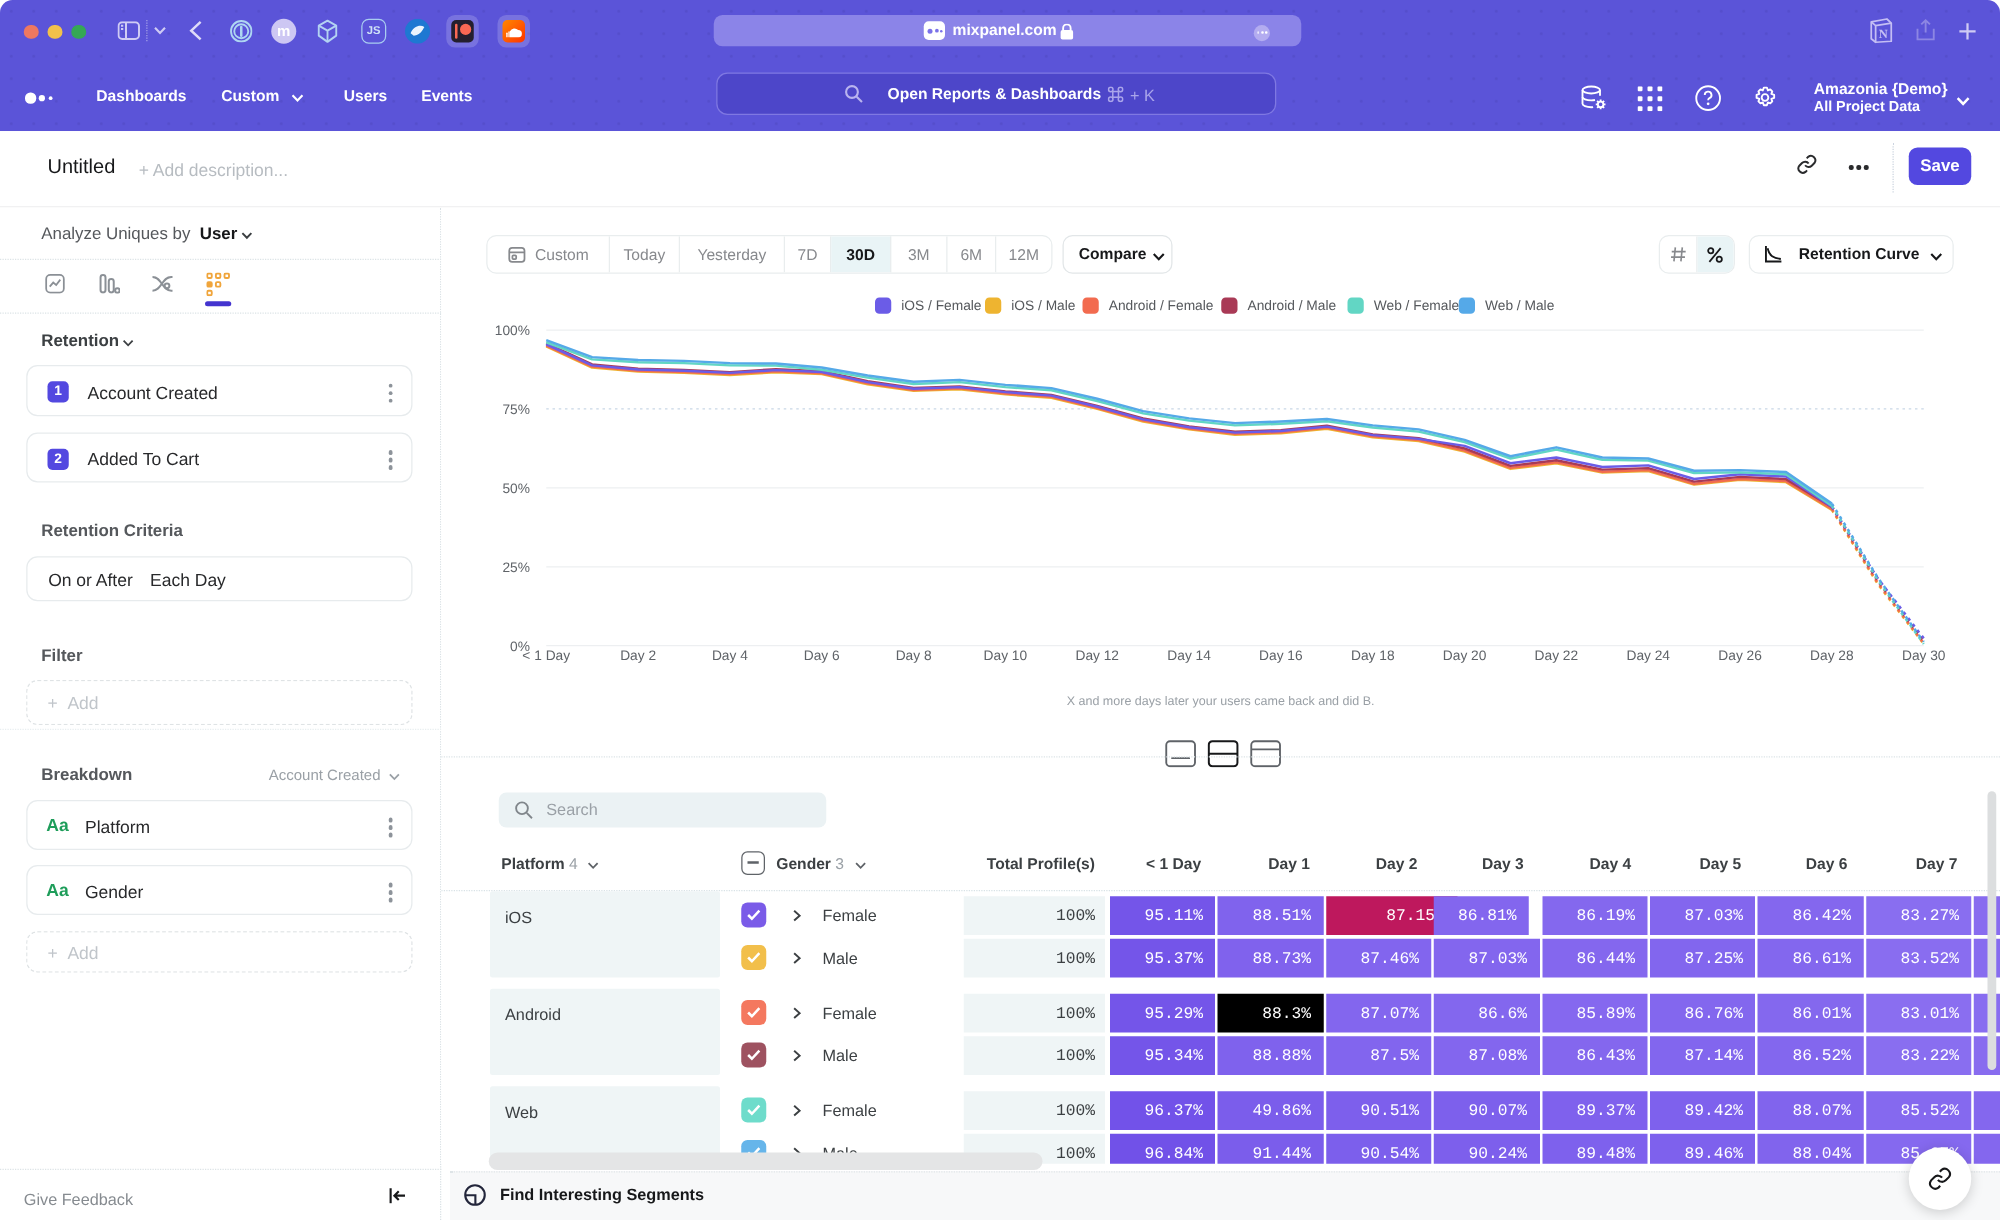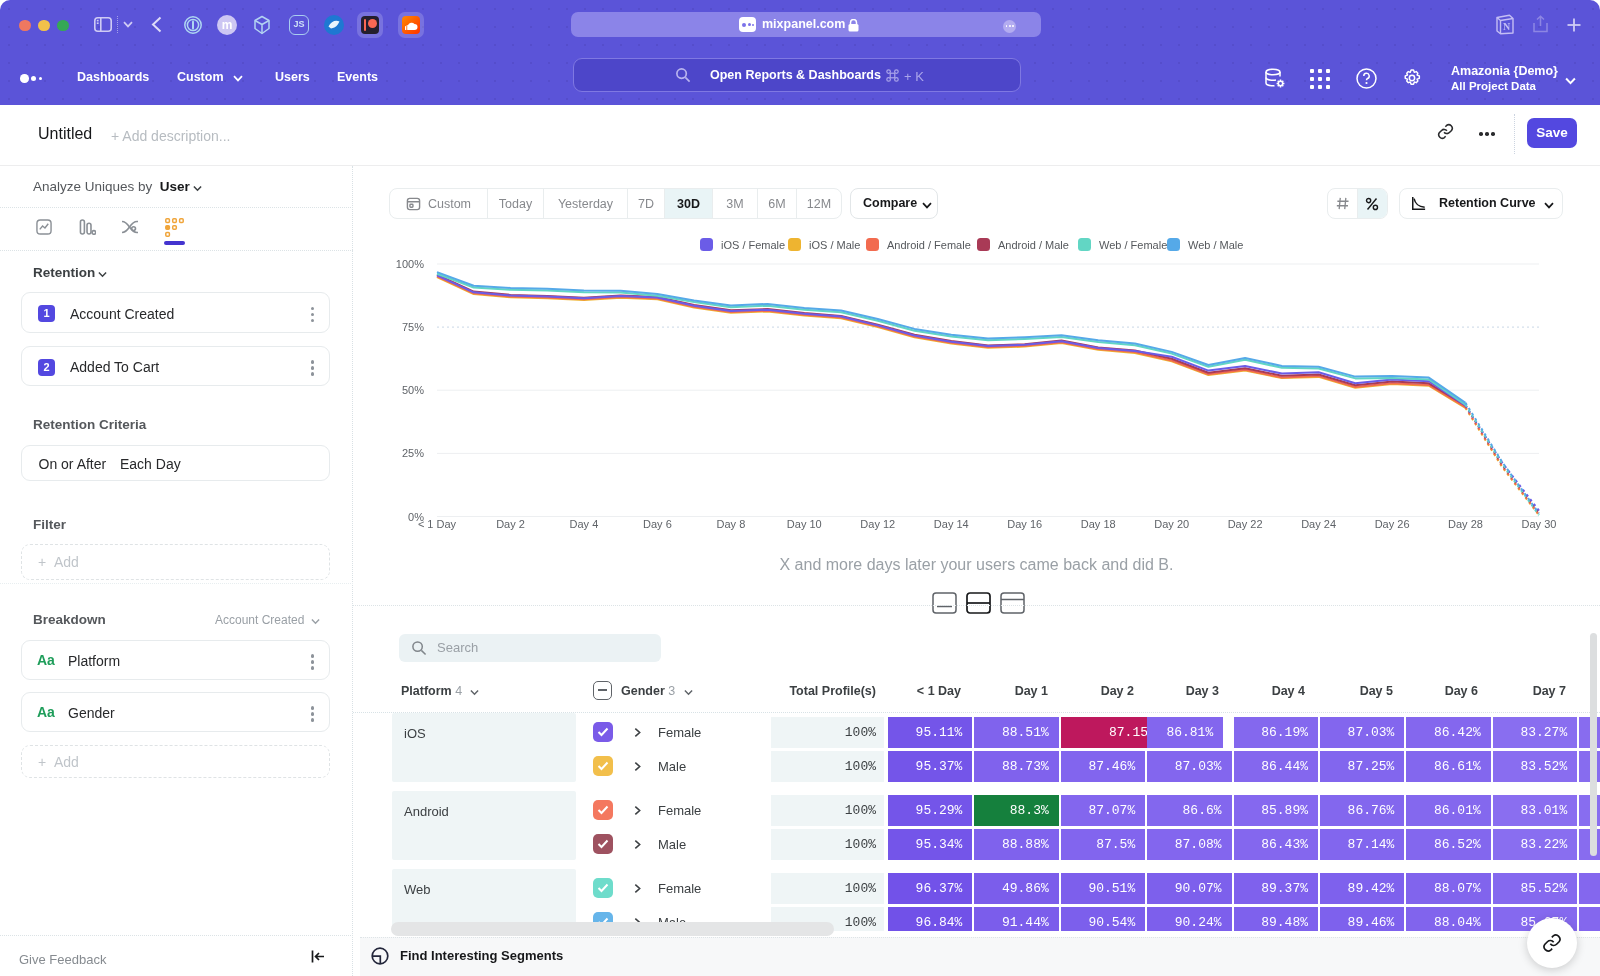--- a/index.html
+++ b/index.html
@@ -367,21 +367,21 @@
 <polyline points="84.0,108.7 120.7,125.6 157.5,128.9 194.2,129.9 230.9,131.7 267.7,129.4 304.4,131.0 341.1,139.0 377.9,144.3 414.6,143.1 451.3,147.1 488.1,149.9 524.8,158.7 561.5,168.8 598.3,175.1 635.0,179.4 671.7,178.2 708.5,174.6 745.2,181.5 781.9,184.5 818.7,192.8 855.4,206.7 892.1,202.2 928.9,209.7 965.6,208.5 1002.3,219.3 1039.1,215.5 1075.8,217.3 1112.5,239.5" fill="none" stroke="#a93a56" stroke-width="2" stroke-linejoin="round"></polyline>
 <polyline points="1112.5,239.5 1149.3,298.9 1186.0,346.8" fill="none" stroke="#a93a56" stroke-width="2" stroke-dasharray="2.5 3.5"></polyline>
 <polyline points="84.0,109.4 120.7,126.3 157.5,129.6 194.2,130.6 230.9,132.3 267.7,130.1 304.4,131.6 341.1,139.7 377.9,145.0 414.6,143.7 451.3,147.7 488.1,150.5 524.8,159.4 561.5,169.5 598.3,175.8 635.0,180.1 671.7,178.8 708.5,175.3 745.2,182.1 781.9,185.1 818.7,190.7 855.4,204.6 892.1,200.0 928.9,207.6 965.6,206.3 1002.3,217.2 1039.1,213.4 1075.8,215.2 1112.5,239.4" fill="none" stroke="#6b5ce7" stroke-width="2" stroke-linejoin="round"></polyline>
 <polyline points="1112.5,239.4 1149.3,296.7 1186.0,344.7" fill="none" stroke="#6b5ce7" stroke-width="2" stroke-dasharray="2.5 3.5"></polyline>
 <polyline points="84.0,107.8 120.7,121.5 157.5,123.8 194.2,124.5 230.9,126.3 267.7,126.5 304.4,129.8 341.1,136.1 377.9,141.2 414.6,139.7 451.3,143.7 488.1,146.2 524.8,154.8 561.5,164.7 598.3,170.5 635.0,174.3 671.7,173.0 708.5,171.0 745.2,176.0 781.9,179.3 818.7,187.6 855.4,200.8 892.1,193.7 928.9,201.8 965.6,202.5 1002.3,212.4 1039.1,211.9 1075.8,213.4 1112.5,238.6" fill="none" stroke="#62d6c4" stroke-width="2" stroke-linejoin="round"></polyline>
 <polyline points="1112.5,238.6 1149.3,298.0 1186.0,349.2" fill="none" stroke="#62d6c4" stroke-width="2" stroke-dasharray="2.5 3.5"></polyline>
 <polyline points="84.0,106.1 120.7,119.7 157.5,122.0 194.2,122.7 230.9,124.5 267.7,124.8 304.4,128.0 341.1,134.4 377.9,139.4 414.6,137.9 451.3,141.9 488.1,144.5 524.8,153.0 561.5,162.9 598.3,168.7 635.0,172.5 671.7,171.2 708.5,169.2 745.2,174.3 781.9,177.5 818.7,185.9 855.4,199.0 892.1,191.9 928.9,200.0 965.6,200.8 1002.3,210.6 1039.1,210.1 1075.8,211.6 1112.5,236.9" fill="none" stroke="#55a9e8" stroke-width="2" stroke-linejoin="round"></polyline>
 <polyline points="1112.5,236.9 1149.3,296.2 1186.0,347.5" fill="none" stroke="#55a9e8" stroke-width="2" stroke-dasharray="2.5 3.5"></polyline>
 </svg>
     </div>
-<div style="position:absolute;left:0;top:390px;width:1247px;text-align:center;font-size:16px;color:#9aa0a6;">X and more days later your users came back and did B.</div>
+<div style="position:absolute;left:0;top:390px;width:1247px;text-align:center;font-size:10px;color:#9aa0a6;">X and more days later your users came back and did B.</div>
 <div style="position:absolute;left:579px;top:426px;display:flex;gap:9px;">
 <svg width="25" height="22" viewBox="0 0 25 22" fill="none" stroke="#5f6368" stroke-width="1.5">
         <rect x="1" y="1" width="23" height="20" rx="3" fill="#fff"></rect>
         <line x1="5" y1="14.5" x2="20" y2="14.5"></line>
       </svg>
 <svg width="25" height="22" viewBox="0 0 25 22" fill="none" stroke="#17181a" stroke-width="1.7">
         <rect x="1" y="1" width="23" height="20" rx="3" fill="#fff"></rect>
         <line x1="1" y1="11" x2="24" y2="11"></line>
       </svg>
 <svg width="25" height="22" viewBox="0 0 25 22" fill="none" stroke="#5f6368" stroke-width="1.5">
@@ -469,21 +469,21 @@
             <path d="M1.5 5 L4.5 8 L10.5 1.5" fill="none" stroke="#fff" stroke-width="2"></path>
           </svg>
         </div>
 <svg style="position:absolute;left:281px;top:639px;" width="7" height="11" viewBox="0 0 8 12" fill="none" stroke="#3c4043" stroke-width="1.8">
           <path d="M1.5 1.5 L6.5 6 L1.5 10.5"></path>
         </svg>
 <div style="position:absolute;left:305px;top:637px;font-size:13px;color:#3c4043;">Female</div>
 <div class="lcell" style="left:418px;top:629px;width:113px;height:31px;"></div>
 <div class="mono" style="position:absolute;left:418px;top:637px;width:105px;text-align:right;font-size:13px;color:#3c4043;">100%</div>
 <div class="pcell" style="left:535.0px;top:629px;width:84.4px;background:rgb(116,85,233);">95.29%</div>
-<div class="pcell" style="left:621.4px;top:629px;width:84.4px;background:#15803d;">88.3%</div>
+<div class="pcell" style="left:621.4px;top:629px;width:84.4px;background:#000000;">88.3%</div>
 <div class="pcell" style="left:707.8px;top:629px;width:84.4px;background:rgb(131,102,238);">87.07%</div>
 <div class="pcell" style="left:794.2px;top:629px;width:84.4px;background:rgb(131,103,238);">86.6%</div>
 <div class="pcell" style="left:880.6px;top:629px;width:84.4px;background:rgb(133,104,239);">85.89%</div>
 <div class="pcell" style="left:967.0px;top:629px;width:84.4px;background:rgb(131,103,238);">86.76%</div>
 <div class="pcell" style="left:1053.4px;top:629px;width:84.4px;background:rgb(132,104,238);">86.01%</div>
 <div class="pcell" style="left:1139.8px;top:629px;width:84.4px;background:rgb(138,110,240);">83.01%</div>
 <div class="pcell" style="left:1226.2px;top:629px;width:20.8px;background:rgb(136,109,240);"></div>
 <div class="cbx" style="left:240px;top:668px;background:#9e5260;">
           <svg width="12" height="10" viewBox="0 0 12 10" style="margin:5px 0 0 4px;display:block;">
             <path d="M1.5 5 L4.5 8 L10.5 1.5" fill="none" stroke="#fff" stroke-width="2"></path>

